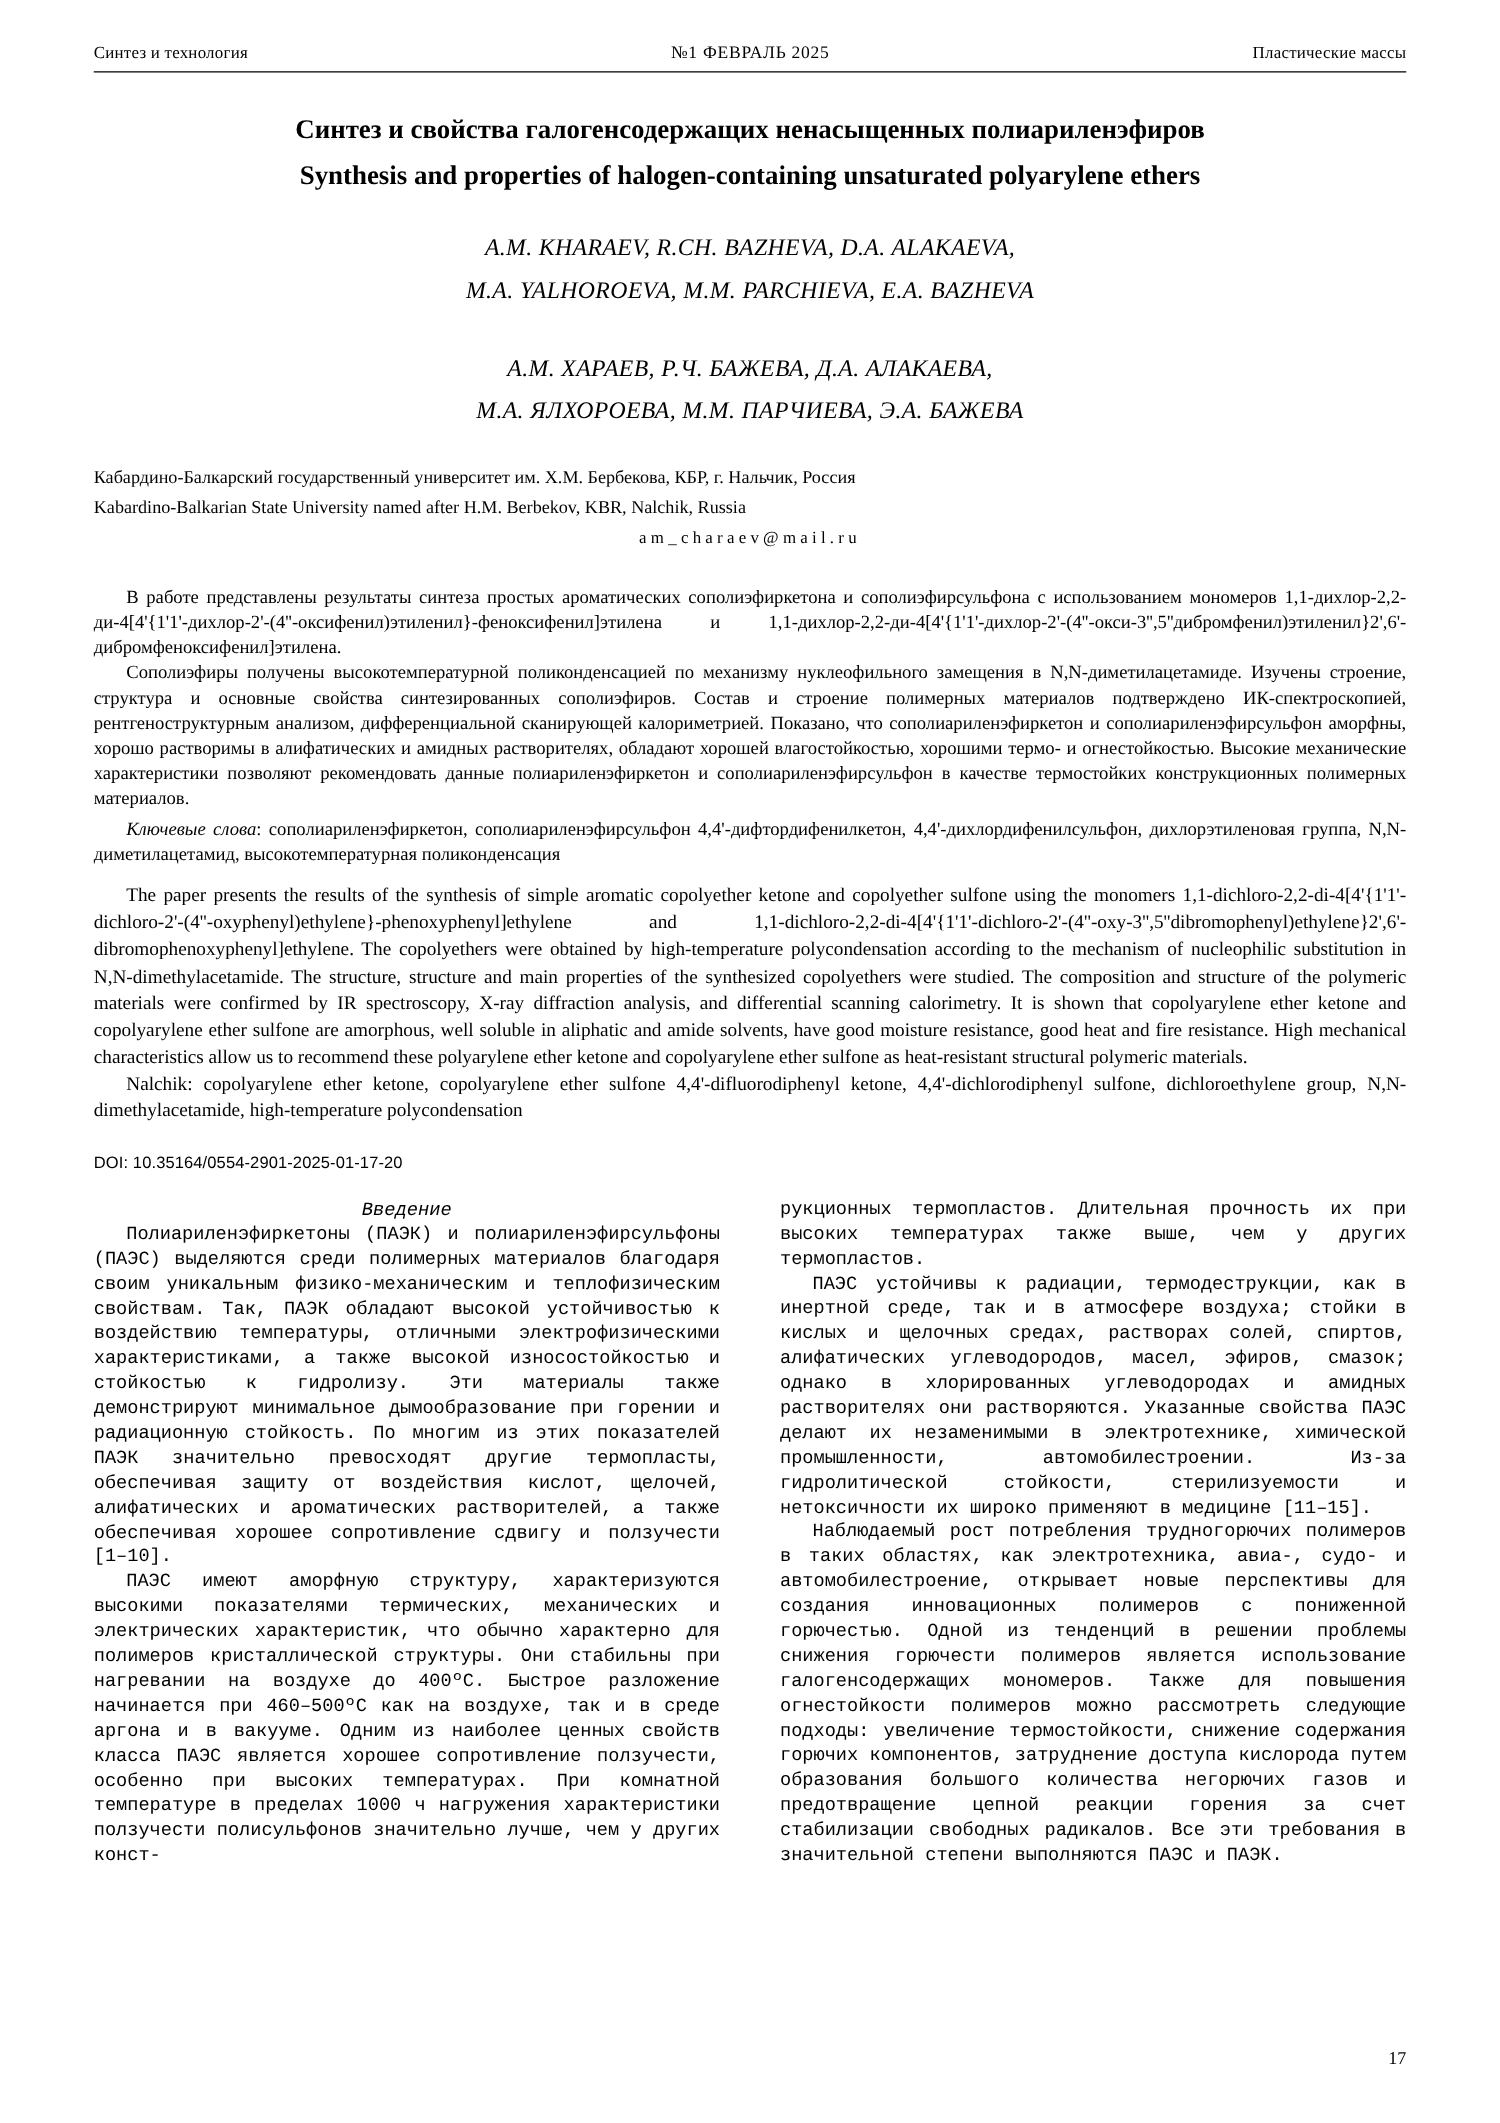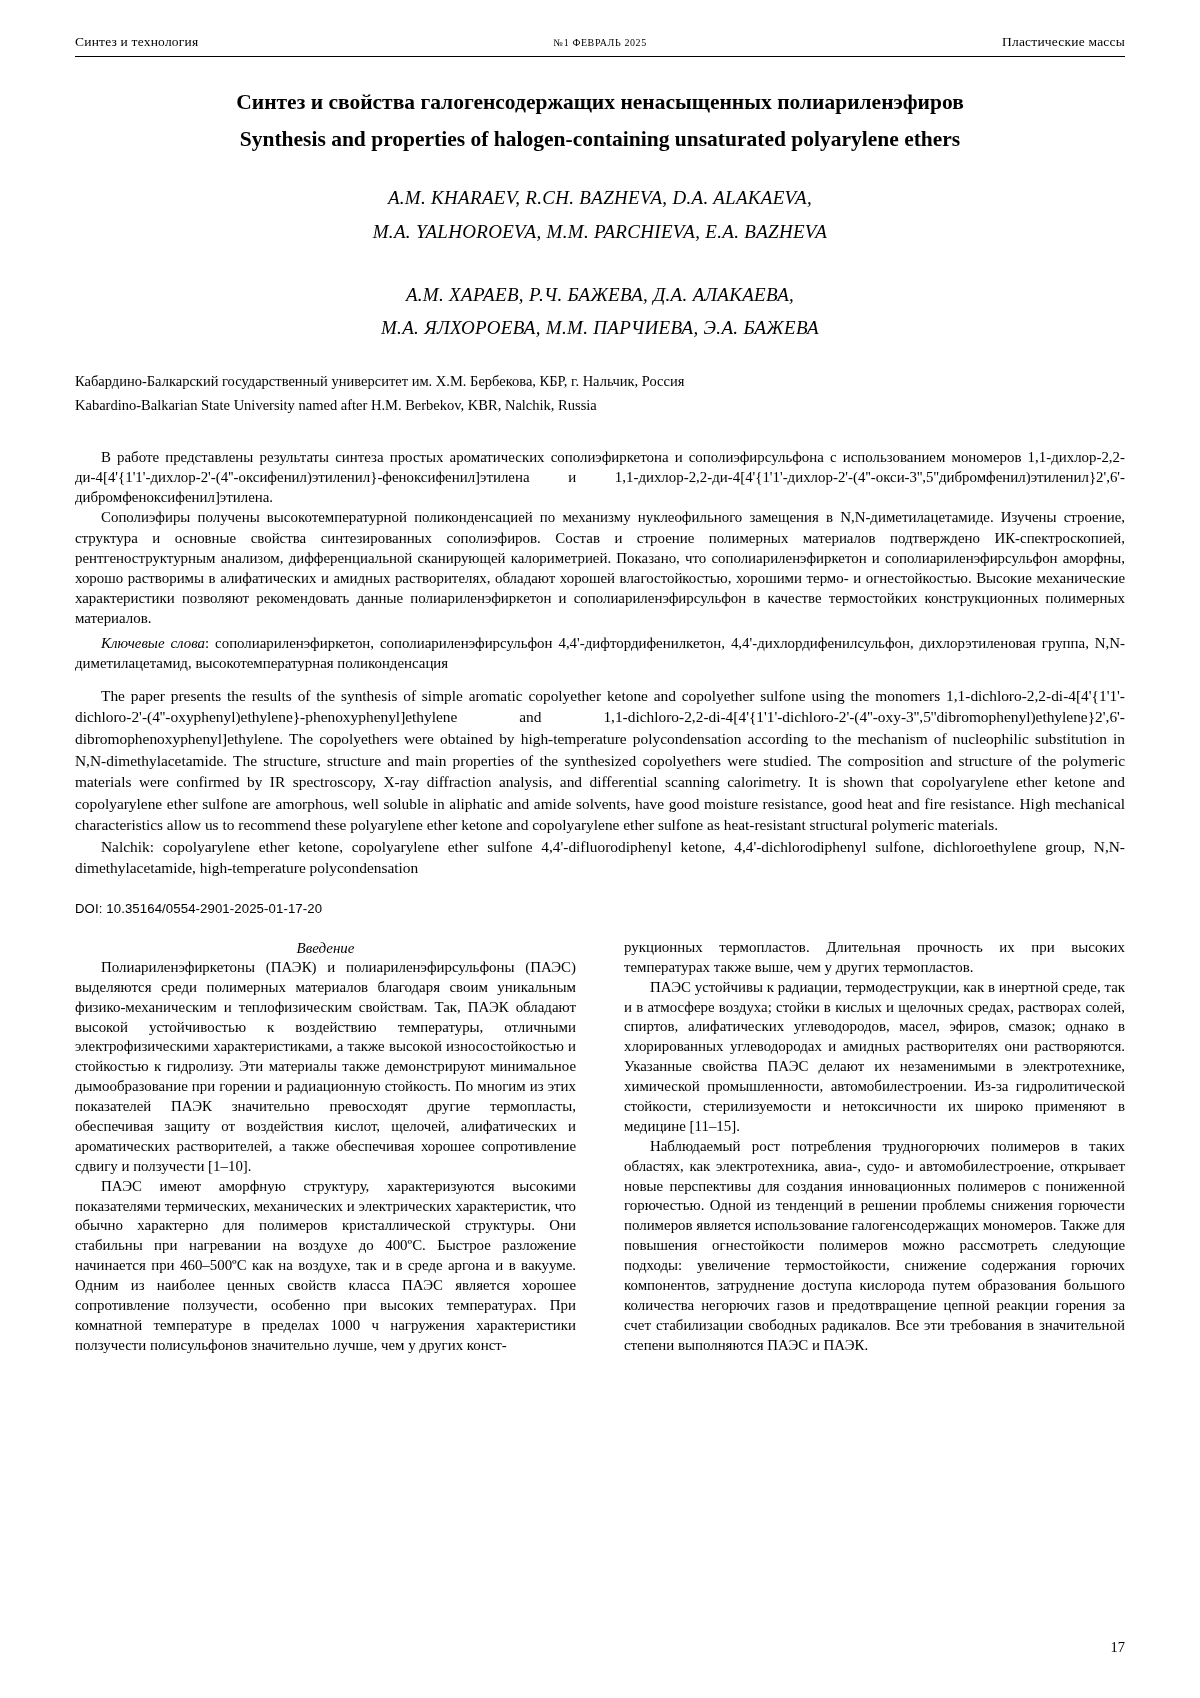--- a/index.html
+++ b/index.html
@@ -30,21 +30,21 @@
 
   
   .runhead {
     display: flex;
     justify-content: space-between;
     align-items: baseline;
     font-size: 13.5px;
     letter-spacing: 0.2px;
   }
   .runhead .center {
-    font-size: 10px;
+    font-size: 14px;
     letter-spacing: 0.6px;
   }
   .rule {
     border-bottom: 1.1px solid #000;
     margin-top: 6px;
     width: 100%;
   }
 
   .udk {
     text-align: right;
@@ -113,20 +113,21 @@
     font-family: "Liberation Sans", sans-serif;
     font-size: 13.2px;
     letter-spacing: 0.1px;
   }
 
   
   .cols {
     margin-top: 22px;
     display: flex;
     gap: 48px;
+    font-family: Liberation Mono, monospace;
   }
   .col {
     width: 507px;
     font-size: 14.9px;
     line-height: 1.335;
     text-align: justify;
   }
   .col p {
     margin: 0;
     text-indent: 26px;
@@ -169,20 +170,21 @@
 
     <div class="authors ru">
       <div>А.М. ХАРАЕВ, Р.Ч. БАЖЕВА, Д.А. АЛАКАЕВА,</div>
       <div>М.А. ЯЛХОРОЕВА, М.М. ПАРЧИЕВА, Э.А. БАЖЕВА</div>
     </div>
 
     <div class="affil">
       <div>Кабардино-Балкарский государственный университет им. Х.М. Бербекова, КБР, г. Нальчик, Россия</div>
       <div>Kabardino-Balkarian State University named after H.M. Berbekov, KBR, Nalchik, Russia</div>
     </div>
+    <div class="email">am_charaev@mail.ru</div>
 
     <div class="abs">
       <p>В работе представлены результаты синтеза простых ароматических сополиэфиркетона и сополиэфирсульфона с использованием мономеров 1,1-дихлор-2,2-ди-4[4'{1'1'-дихлор-2'-(4''-оксифенил)этиленил}-феноксифенил]этилена и 1,1-дихлор-2,2-ди-4[4'{1'1'-дихлор-2'-(4''-окси-3'',5''дибромфенил)этиленил}2',6'-дибромфеноксифенил]этилена.</p>
       <p>Сополиэфиры получены высокотемпературной поликонденсацией по механизму нуклеофильного замещения в N,N-диметилацетамиде. Изучены строение, структура и основные свойства синтезированных сополиэфиров. Состав и строение полимерных материалов подтверждено ИК-спектроскопией, рентгеноструктурным анализом, дифференциальной сканирующей калориметрией. Показано, что сополиариленэфиркетон и сополиариленэфирсульфон аморфны, хорошо растворимы в алифатических и амидных растворителях, обладают хорошей влагостойкостью, хорошими термо- и огнестойкостью. Высокие механические характеристики позволяют рекомендовать данные полиариленэфиркетон и сополиариленэфирсульфон в качестве термостойких конструкционных полимерных материалов.</p>
       <p class="kw"><span class="ital">Ключевые слова</span><span>: сополиариленэфиркетон, сополиариленэфирсульфон 4,4'-дифтордифенилкетон, 4,4'-дихлордифенилсульфон, дихлорэтиленовая группа, N,N-диметилацетамид, высокотемпературная поликонденсация</span></p>
     </div>
 
     <div class="abs-en">
       <p>The paper presents the results of the synthesis of simple aromatic copolyether ketone and copolyether sulfone using the monomers 1,1-dichloro-2,2-di-4[4'{1'1'-dichloro-2'-(4''-oxyphenyl)ethylene}-phenoxyphenyl]ethylene and 1,1-dichloro-2,2-di-4[4'{1'1'-dichloro-2'-(4''-oxy-3'',5''dibromophenyl)ethylene}2',6'-dibromophenoxyphenyl]ethylene. The copolyethers were obtained by high-temperature polycondensation according to the mechanism of nucleophilic substitution in N,N-dimethylacetamide. The structure, structure and main properties of the synthesized copolyethers were studied. The composition and structure of the polymeric materials were confirmed by IR spectroscopy, X-ray diffraction analysis, and differential scanning calorimetry. It is shown that copolyarylene ether ketone and copolyarylene ether sulfone are amorphous, well soluble in aliphatic and amide solvents, have good moisture resistance, good heat and fire resistance. High mechanical characteristics allow us to recommend these polyarylene ether ketone and copolyarylene ether sulfone as heat-resistant structural polymeric materials.</p>
       <p><span class="ital">Nalchik</span><span>: copolyarylene ether ketone, copolyarylene ether sulfone 4,4'-difluorodiphenyl ketone, 4,4'-dichlorodiphenyl sulfone, dichloroethylene group, N,N-dimethylacetamide, high-temperature polycondensation</span></p>

